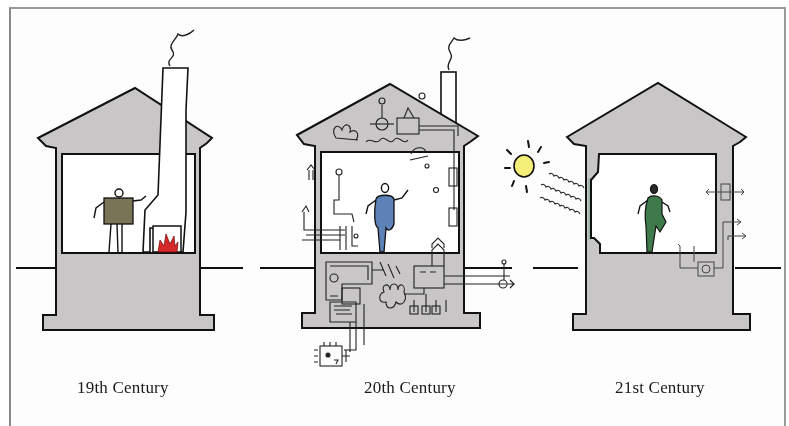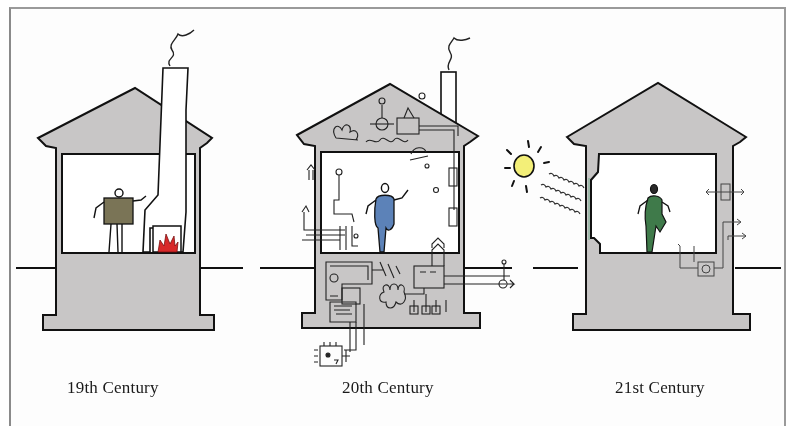--- a/index.html
+++ b/index.html
@@ -172,15 +172,15 @@
       <path d="M723,240 L723,222 L740,222 M737,219 L741,222 L737,225"></path>
       <path d="M728,240 L728,236 L746,236 M742,233 L746,236 L742,239"></path>
       <path d="M680,246 L680,268 L698,268 M680,246 L678,244 M694,246 L694,262"></path>
       <rect x="698" y="262" width="16" height="14"></rect>
       <circle cx="706" cy="269" r="4"></circle>
       <path d="M714,268 L723,268 L723,240"></path>
     </g>
   </g>
 </svg>
 
-<div class="caption" style="left:67px;">19th Century</div>
-<div class="caption" style="left:342px;">20th Century</div>
+<div class="caption" style="left:77px;">19th Century</div>
+<div class="caption" style="left:364px;">20th Century</div>
 <div class="caption" style="left:615px;">21st Century</div>
 
 </body></html>

